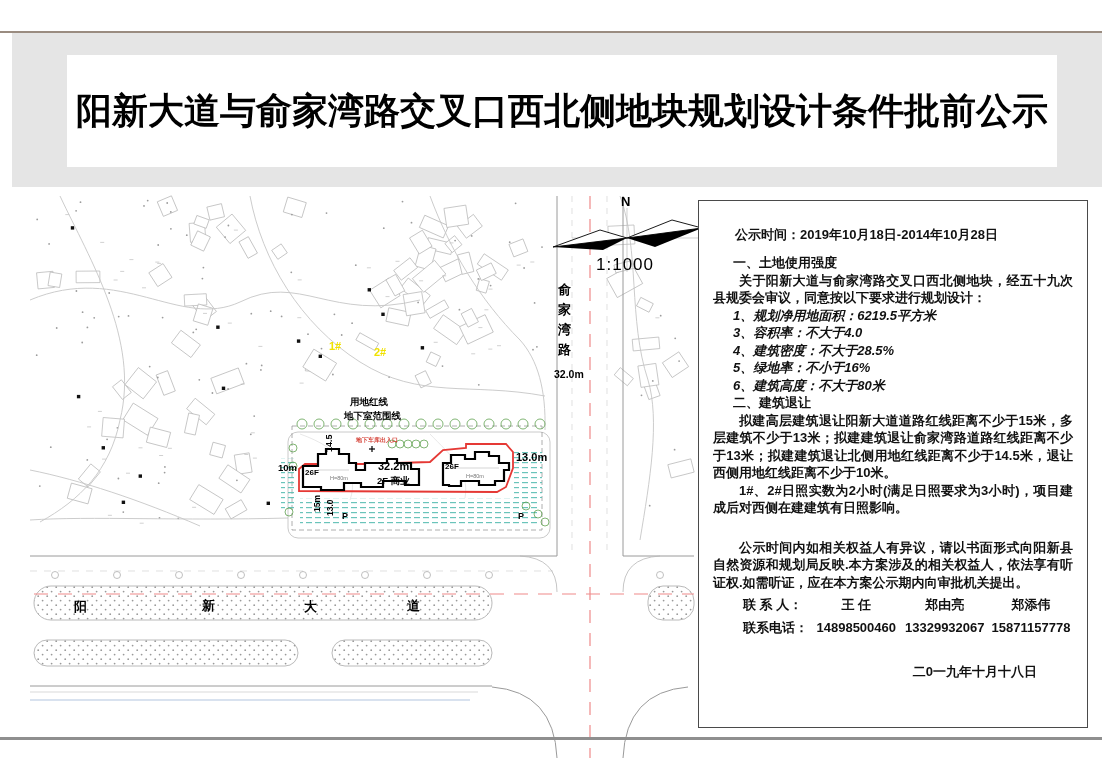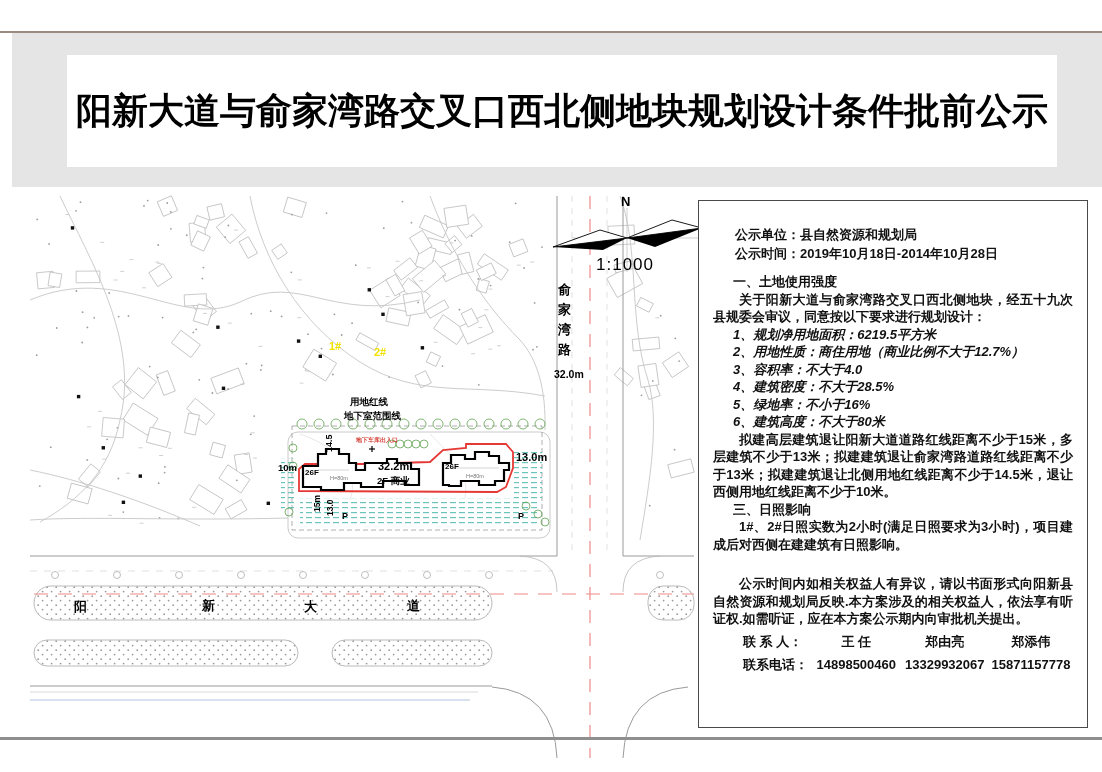--- a/index.html
+++ b/index.html
@@ -411,44 +411,43 @@
     </g>
   </svg>
 
   <div class="cyan-band">
     <div class="title-box">
       <h1>阳新大道与俞家湾路交叉口西北侧地块规划设计条件批前公示</h1>
     </div>
   </div>
 
   <div class="panel">
-    <p class="pl ind1">公示单位：县自然资源和规划局</p>
     <p class="pl ind1">公示时间：2019年10月18日-2014年10月28日</p>
     <div class="gap"></div>
     <p class="pl sec">一、土地使用强度</p>
     <p class="pl para">关于阳新大道与俞家湾路交叉口西北侧地块，经五十九次县规委会审议，同意按以下要求进行规划设计：</p>
     <p class="pl item">1、规划净用地面积：6219.5平方米</p>
-    <p class="pl item">2、用地性质：商住用地（商业比例不大于12.7%）</p>
     <p class="pl item">3、容积率：不大于4.0</p>
     <p class="pl item">4、建筑密度：不大于28.5%</p>
     <p class="pl item">5、绿地率：不小于16%</p>
     <p class="pl item">6、建筑高度：不大于80米</p>
+    <p class="pl sec">二、建筑退让</p>
     <p class="pl para">拟建高层建筑退让阳新大道道路红线距离不少于15米，多层建筑不少于13米；拟建建筑退让俞家湾路道路红线距离不少于13米；拟建建筑退让北侧用地红线距离不少于14.5米，退让西侧用地红线距离不少于10米。</p>
-    <p class="pl sec">三、日照影响</p>
     <p class="pl para">1#、2#日照实数为2小时(满足日照要求为3小时)，项目建成后对西侧在建建筑有日照影响。</p>
     <div class="gap-lg"></div>
     <p class="pl para">公示时间内如相关权益人有异议，请以书面形式向阳新县自然资源和规划局反映.本方案涉及的相关权益人，依法享有听证权.如需听证，应在本方案公示期内向审批机关提出。</p>
     <div class="crow">
       <span class="lbl">联 系 人：</span>
       <span class="c1">王 任</span>
       <span class="c2">郑由亮</span>
       <span class="c3">郑添伟</span>
     </div>
     <div class="crow">
       <span class="lbl">联系电话：</span>
       <span class="c1">14898500460</span>
       <span class="c2">13329932067</span>
       <span class="c3">15871157778</span>
     </div>
+    <p class="date-line">二0一九年十月十八日</p>
   </div>
 
   <div class="frame-line bottom"></div>
 </div>
 
 </body></html>

